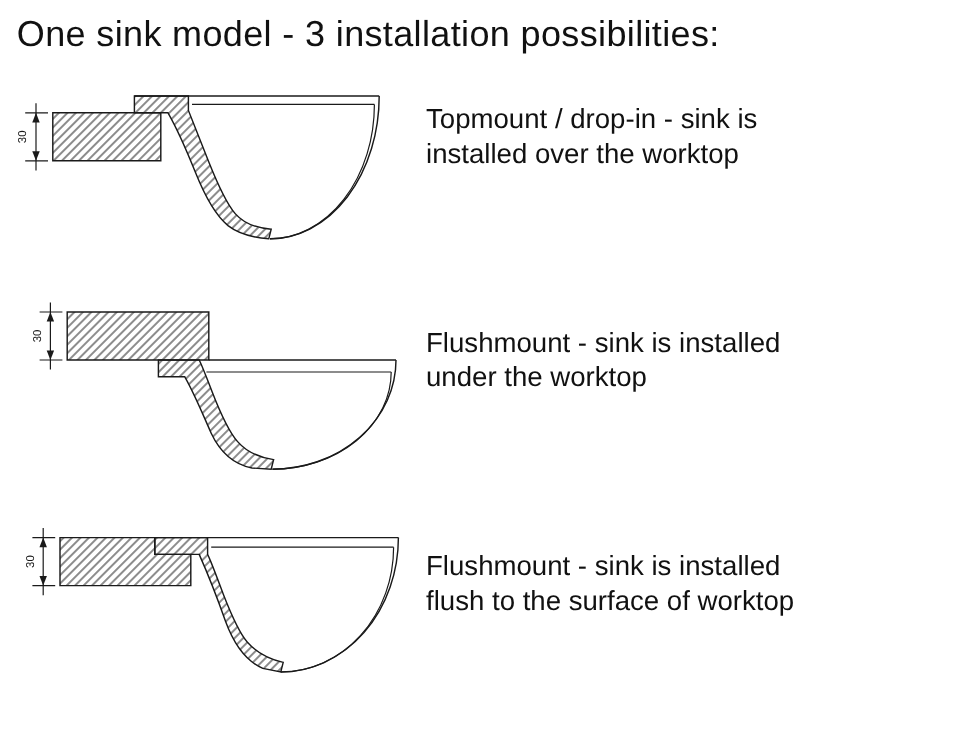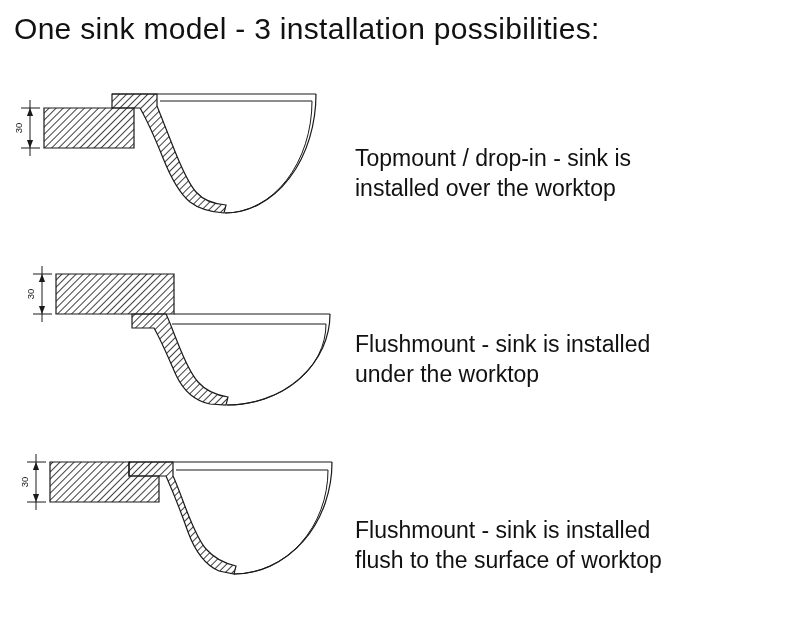--- a/index.html
+++ b/index.html
@@ -3,23 +3,23 @@
 <meta charset="utf-8">
 <style>
   html,body{margin:0;padding:0;}
   body{
     width:800px;height:621px;background:#ffffff;overflow:hidden;
     font-family:"Liberation Sans",sans-serif;color:#111;
     padding:10px 0 0 14px;box-sizing:border-box;
   }
   .title{
     font-size:30px;font-weight:400;letter-spacing:.3px;
-    margin:2px 0 30px 0;
+    margin:2px 0 16px 0;
   }
-  .row{display:flex;align-items:flex-end;margin-bottom:36px;}
+  .row{display:flex;align-items:flex-start;margin-bottom:36px;}
   .diagram{flex:0 0 335px;}
   .caption{
     font-size:23px;line-height:1.28;max-width:420px;padding-left:6px;
     white-space:pre-line;
   }
   svg .thin{stroke:#1a1a1a;stroke-width:1;fill:none;}
   svg .outline{stroke:#1a1a1a;stroke-width:1.2;fill:none;}
   svg text{font-family:"Liberation Sans",sans-serif;font-size:9.5px;fill:#1a1a1a;}
 </style>
 </head>

